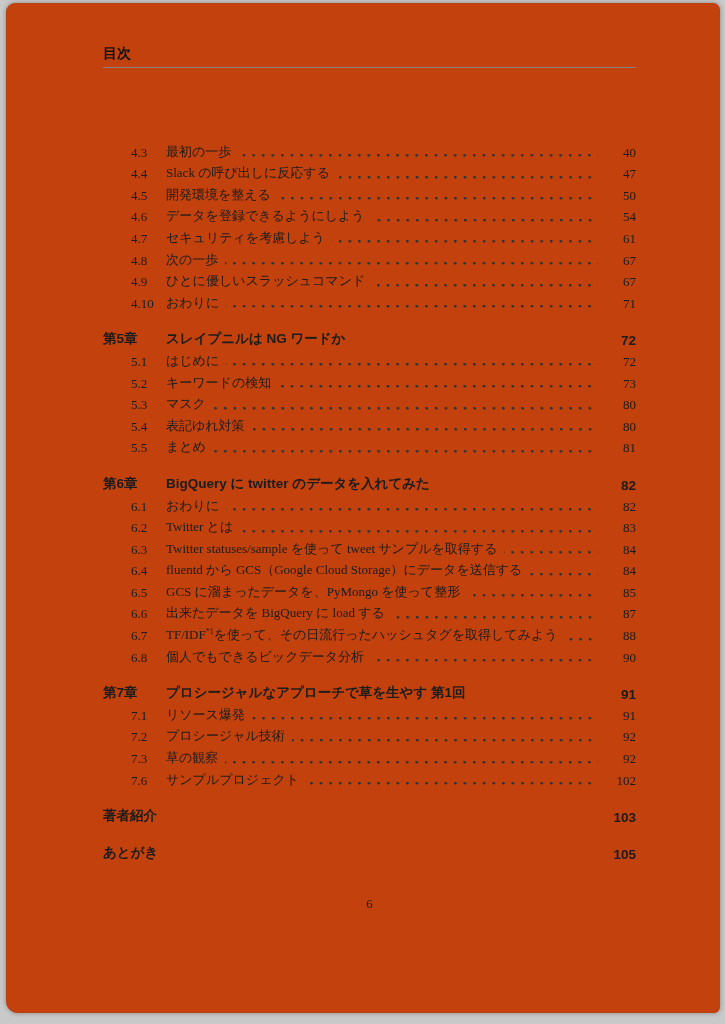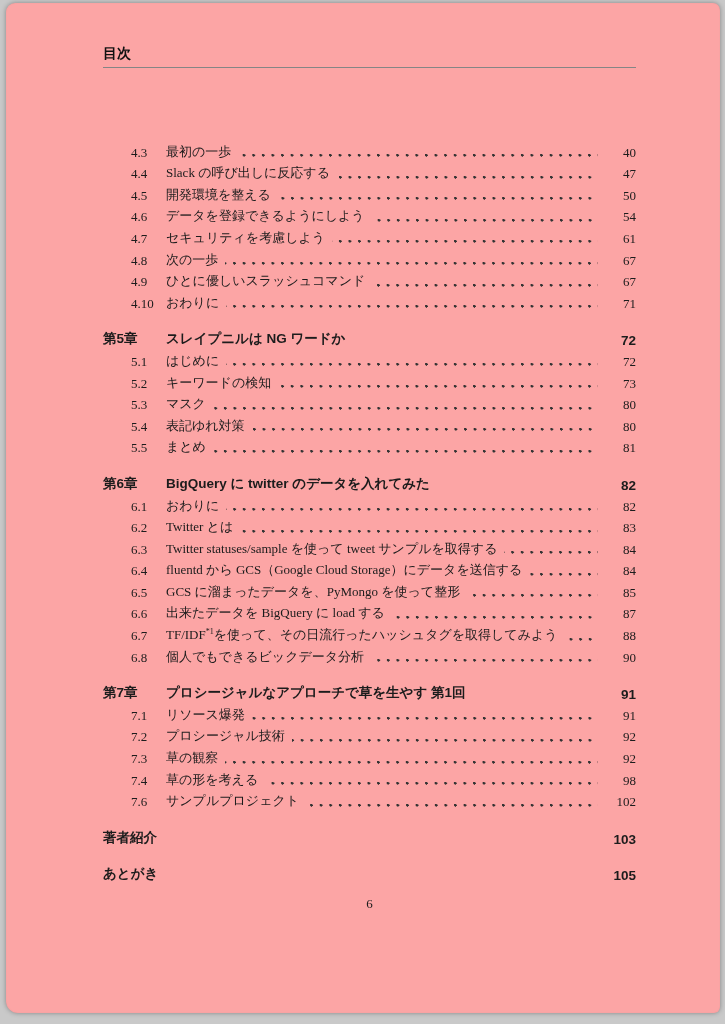--- a/index.html
+++ b/index.html
@@ -8,21 +8,21 @@
     width: 725px;
     height: 1024px;
     overflow: hidden;
     background: #c9c9c9;
     font-family: "Liberation Serif", "DejaVu Serif", serif;
     color: #1c1c1c;
   }
   .sheet {
     position: absolute;
     left: 6px; top: 3px; right: 5px; bottom: 11px;
-    background: #fca5a5;
+    background: #c2410c;
     border-radius: 9px 7px 6px 12px;
     box-shadow: 0 0 5px rgba(0,0,0,0.35), inset 0 0 2px rgba(0,0,0,0.06);
   }
   .content {
     position: absolute;
     left: 97px; top: 42px;
     width: 533px;
   }
   .page-header {
     font-family: "Liberation Sans", "DejaVu Sans", sans-serif;
@@ -258,26 +258,20 @@
             <span class="leader"></span>
             <span class="pg">92</span>
           </div>
           <div class="row entry">
             <span class="num">7.3</span>
             <span class="title"><span>草の観察</span></span>
             <span class="leader"></span>
             <span class="pg">92</span>
           </div>
           <div class="row entry">
-            <span class="num">7.4</span>
-            <span class="title"><span>草の形を考える</span></span>
-            <span class="leader"></span>
-            <span class="pg">98</span>
-          </div>
-          <div class="row entry">
             <span class="num">7.6</span>
             <span class="title"><span>サンプルプロジェクト</span></span>
             <span class="leader"></span>
             <span class="pg">102</span>
           </div>
         </div>
         <div class="section spaced">
           <div class="row chapter">
             <span class="chap-title">著者紹介</span>
             <span class="spacer"></span>

